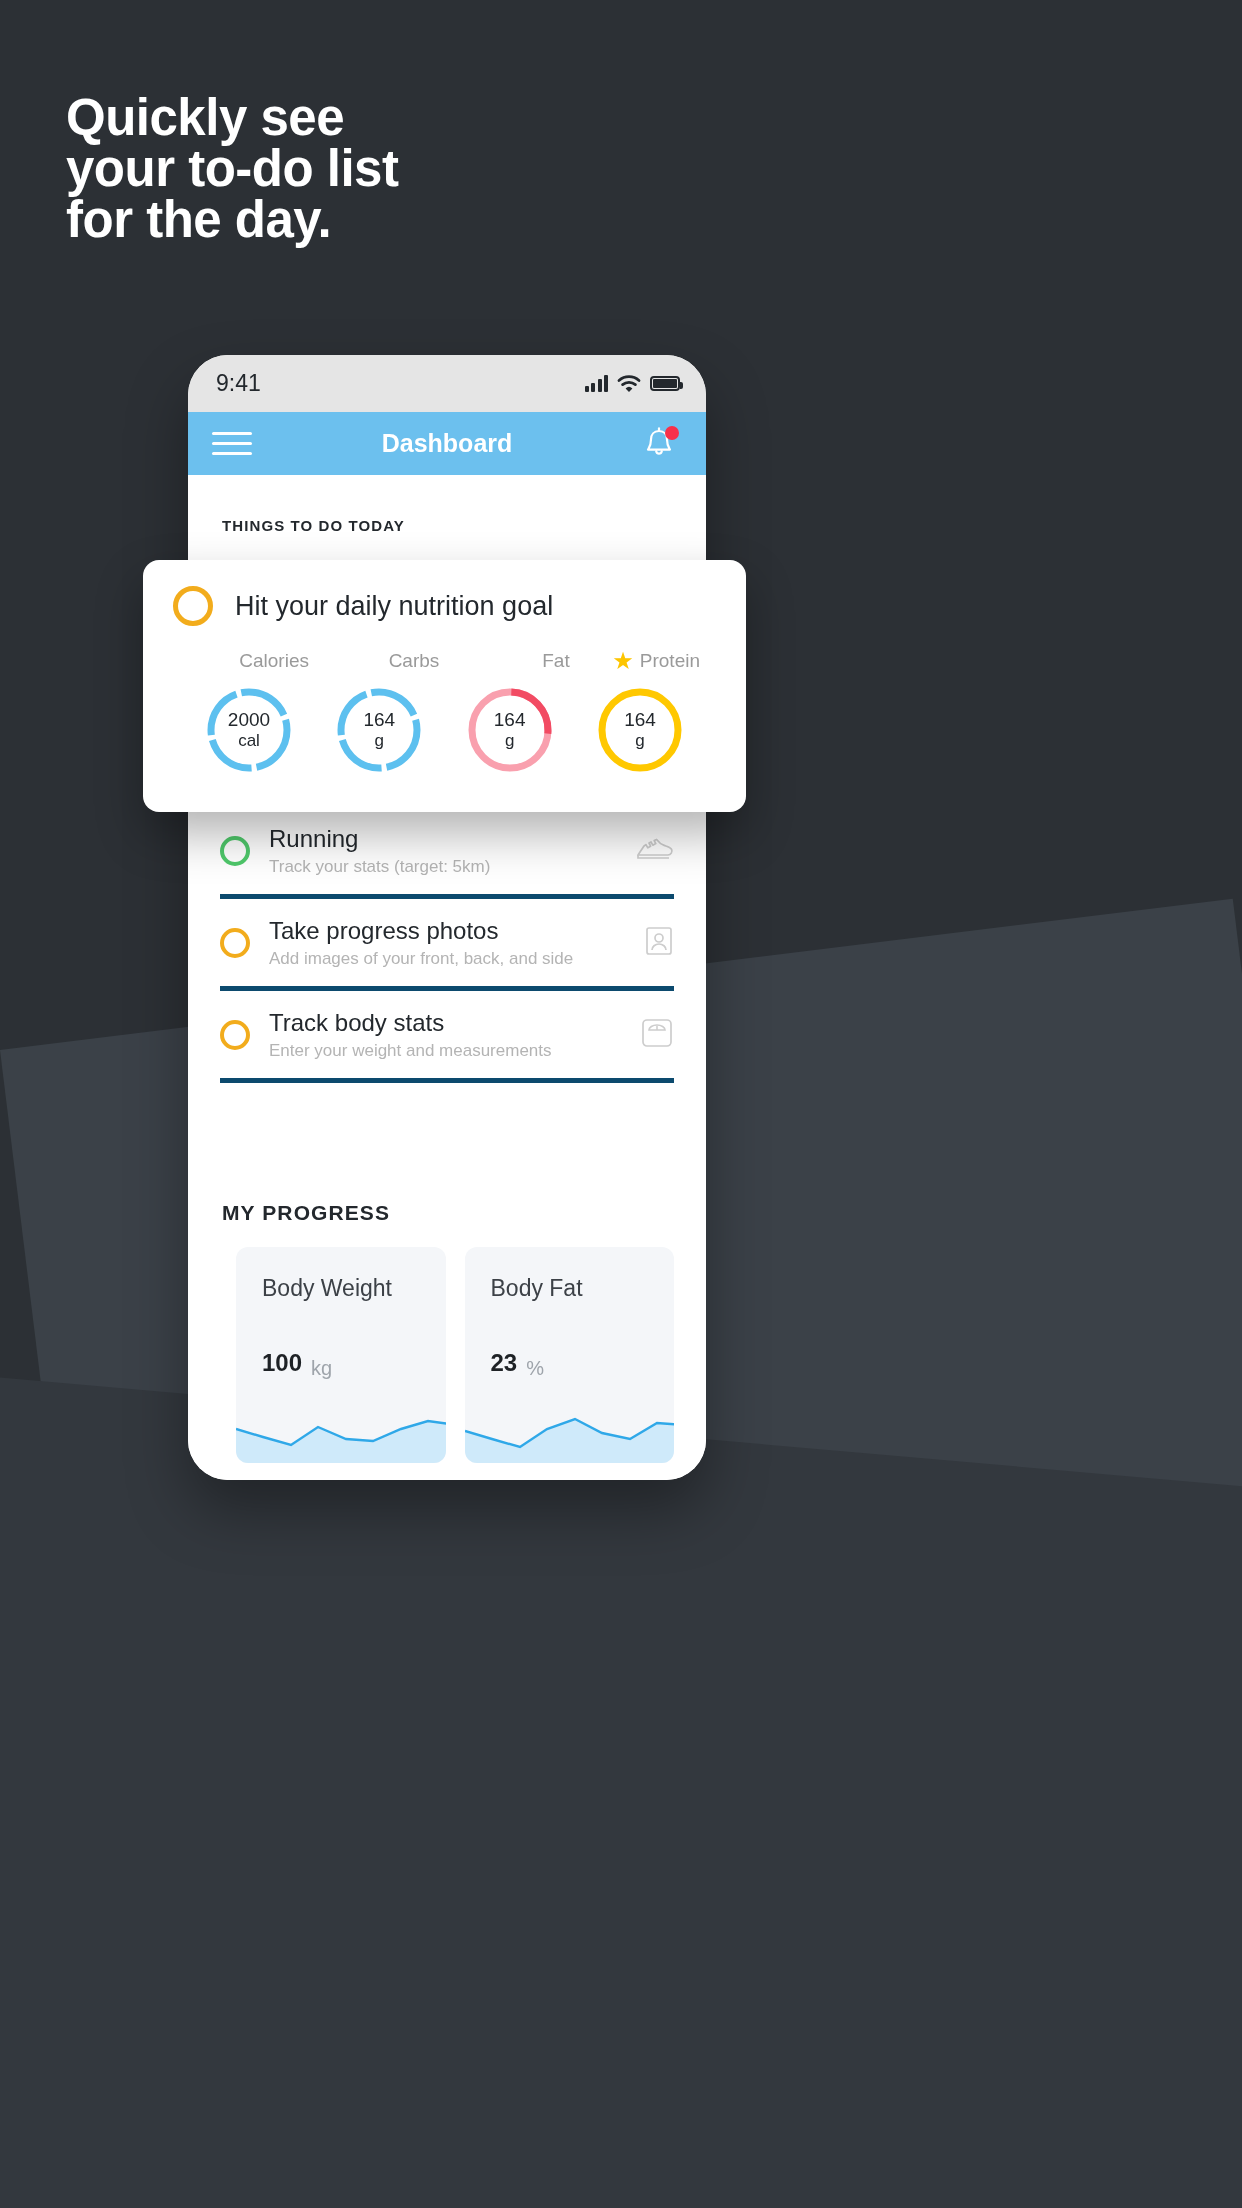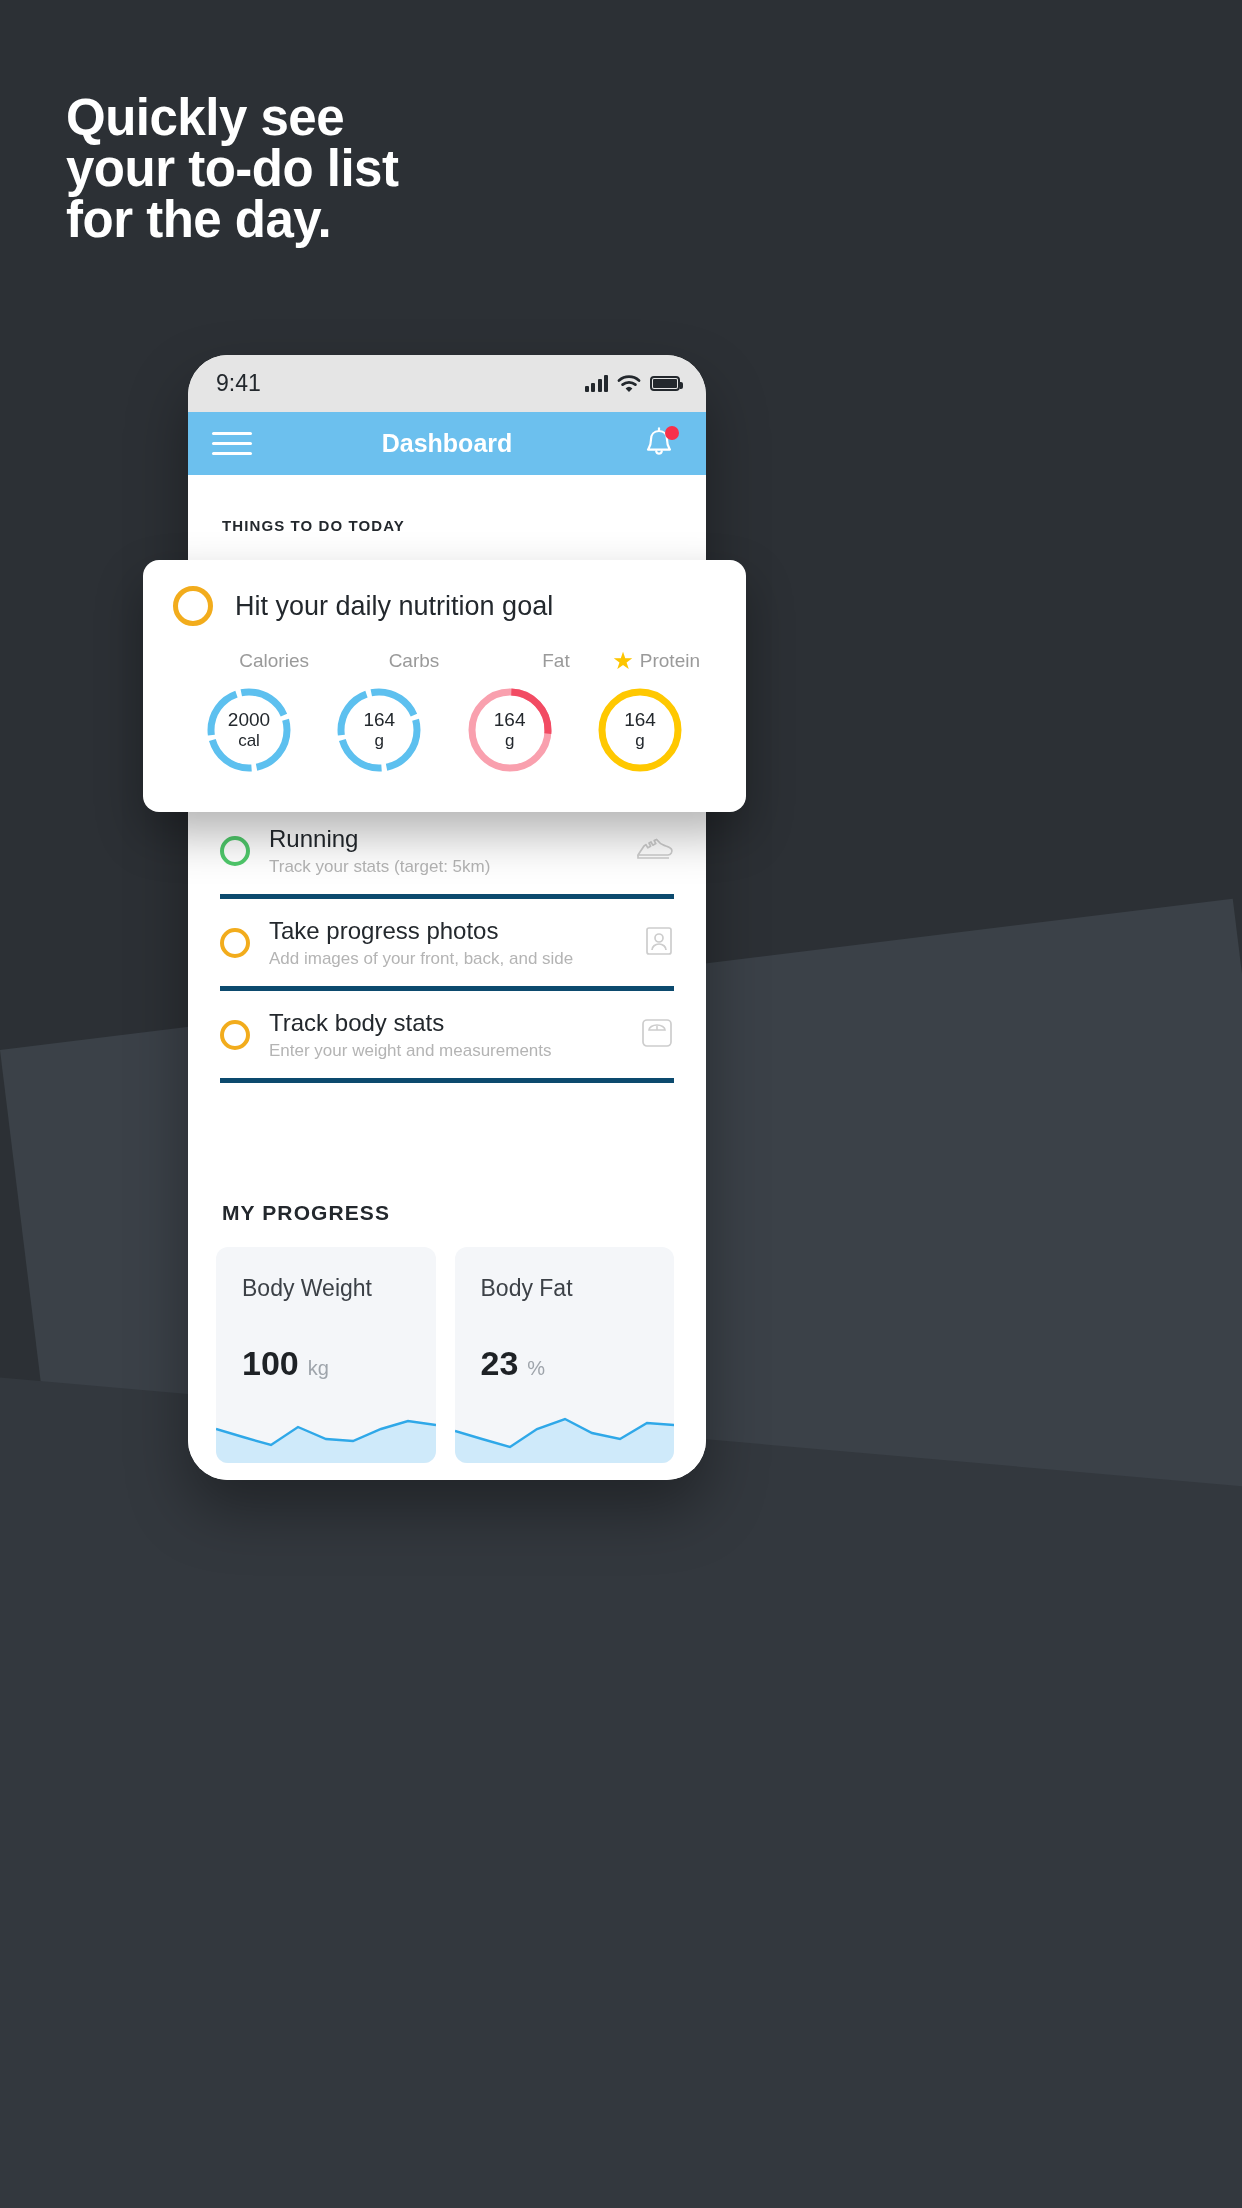--- a/index.html
+++ b/index.html
@@ -114,29 +114,29 @@
   .todo-sub{ font-size:17px; color:#b4b4b4; margin-top:3px; }
   .todo-icon{ width:44px; text-align:right; color:#cdcdcd; flex:0 0 auto;}
 
   
   .prog-title{
     font-size:21px; font-weight:bold; color:#23282d;
     letter-spacing:1.1px; padding:118px 0 0 34px;
   }
   .prog-grid{
     display:grid; grid-template-columns:1fr 1fr; gap:19px;
-    padding:22px 32px 0 28px;
+    padding:22px 32px 0 48px;
   }
   .pcard{
     background:#f4f6f9; border-radius:12px; height:216px;
     position:relative; overflow:hidden;
   }
   .pcard-label{ font-size:23px;color:#3c4147; padding:28px 0 0 26px; }
   .pcard-valrow{ padding:44px 0 0 26px; display:flex; align-items:flex-end; gap:9px;}
-  .pcard-val{ font-size:34px; font-weight:bold; color:#1e2226; line-height:34px;}
+  .pcard-val{ font-size:24px; font-weight:bold; color:#1e2226; line-height:34px;}
   .pcard-unit{ font-size:20px; color:#9ea4ab; line-height:24px;}
   .spark{ position:absolute; left:0; right:0; bottom:0; height:64px; }
 
   
   .float-card{
     position:absolute; left:143px; top:560px;
     width:603px; height:252px;
     background:#ffffff; border-radius:16px;
     box-shadow:0 22px 48px rgba(0,0,0,.30);
     z-index:30;

